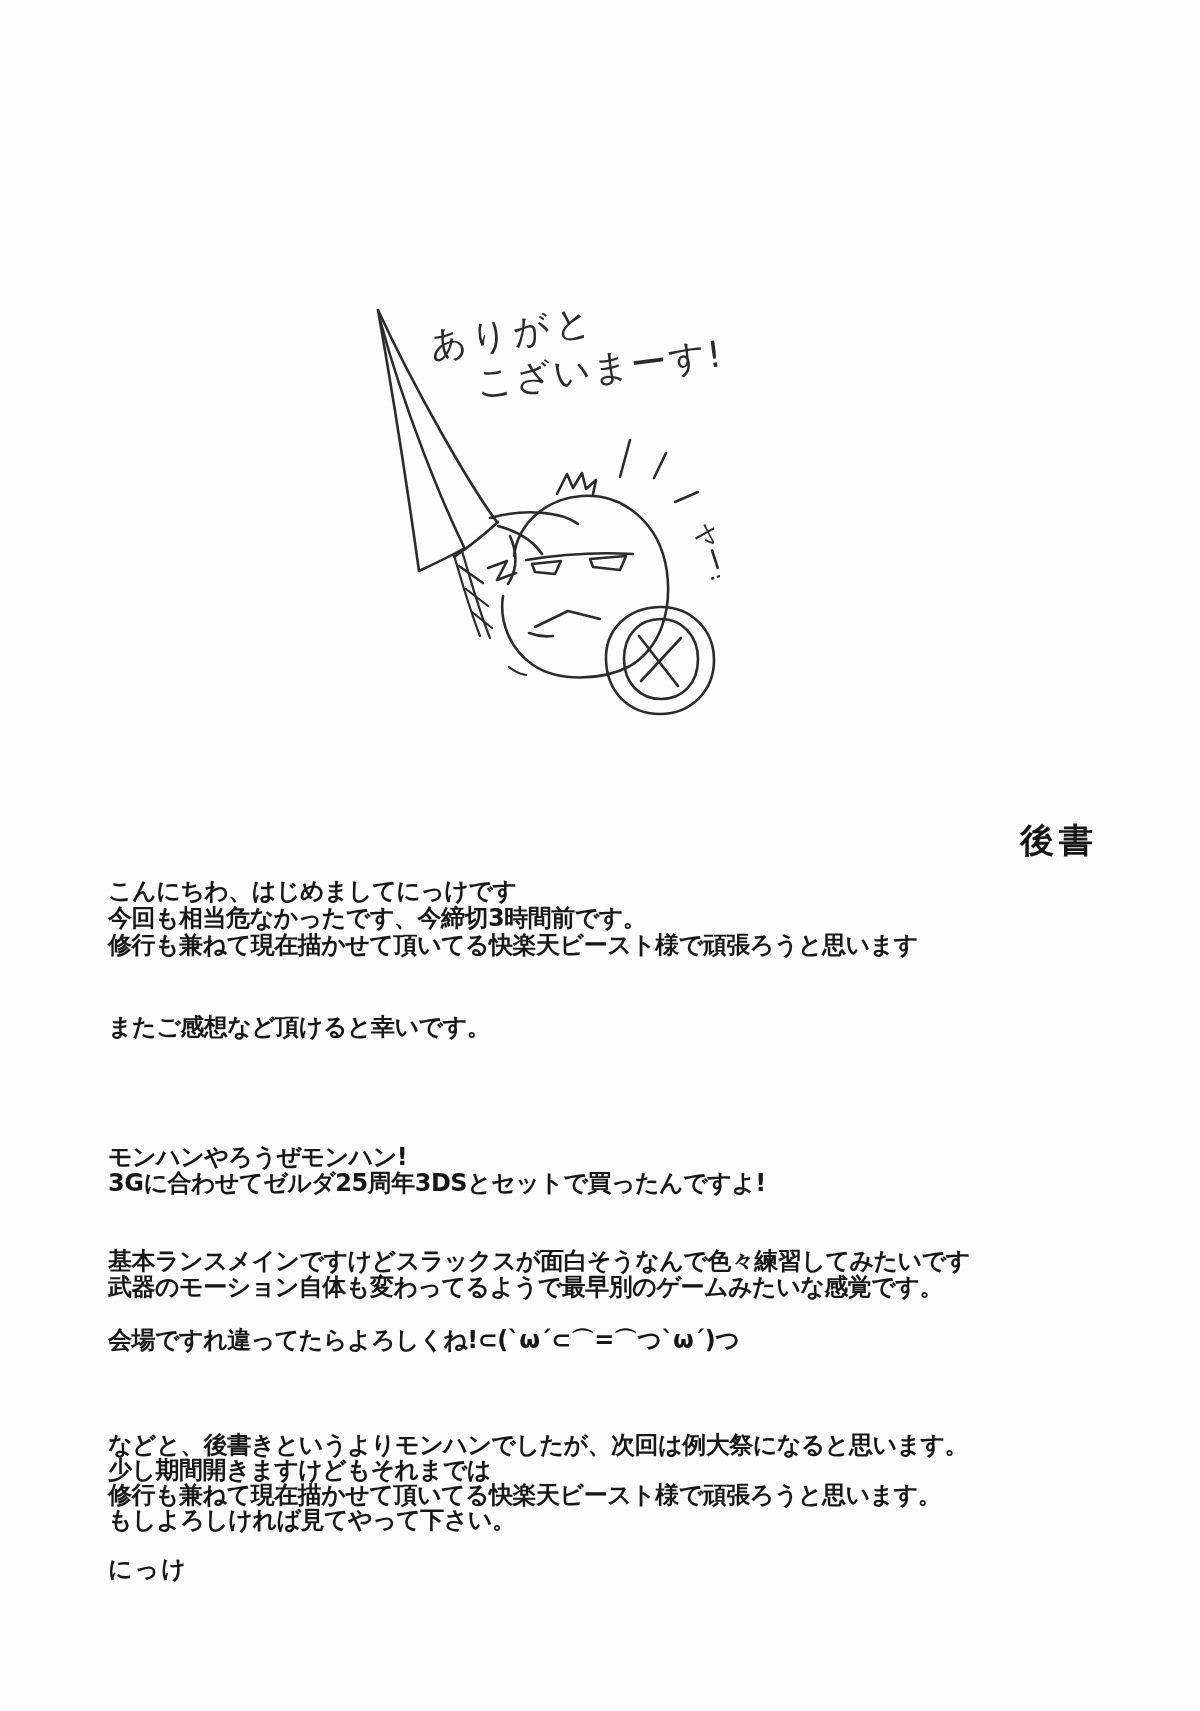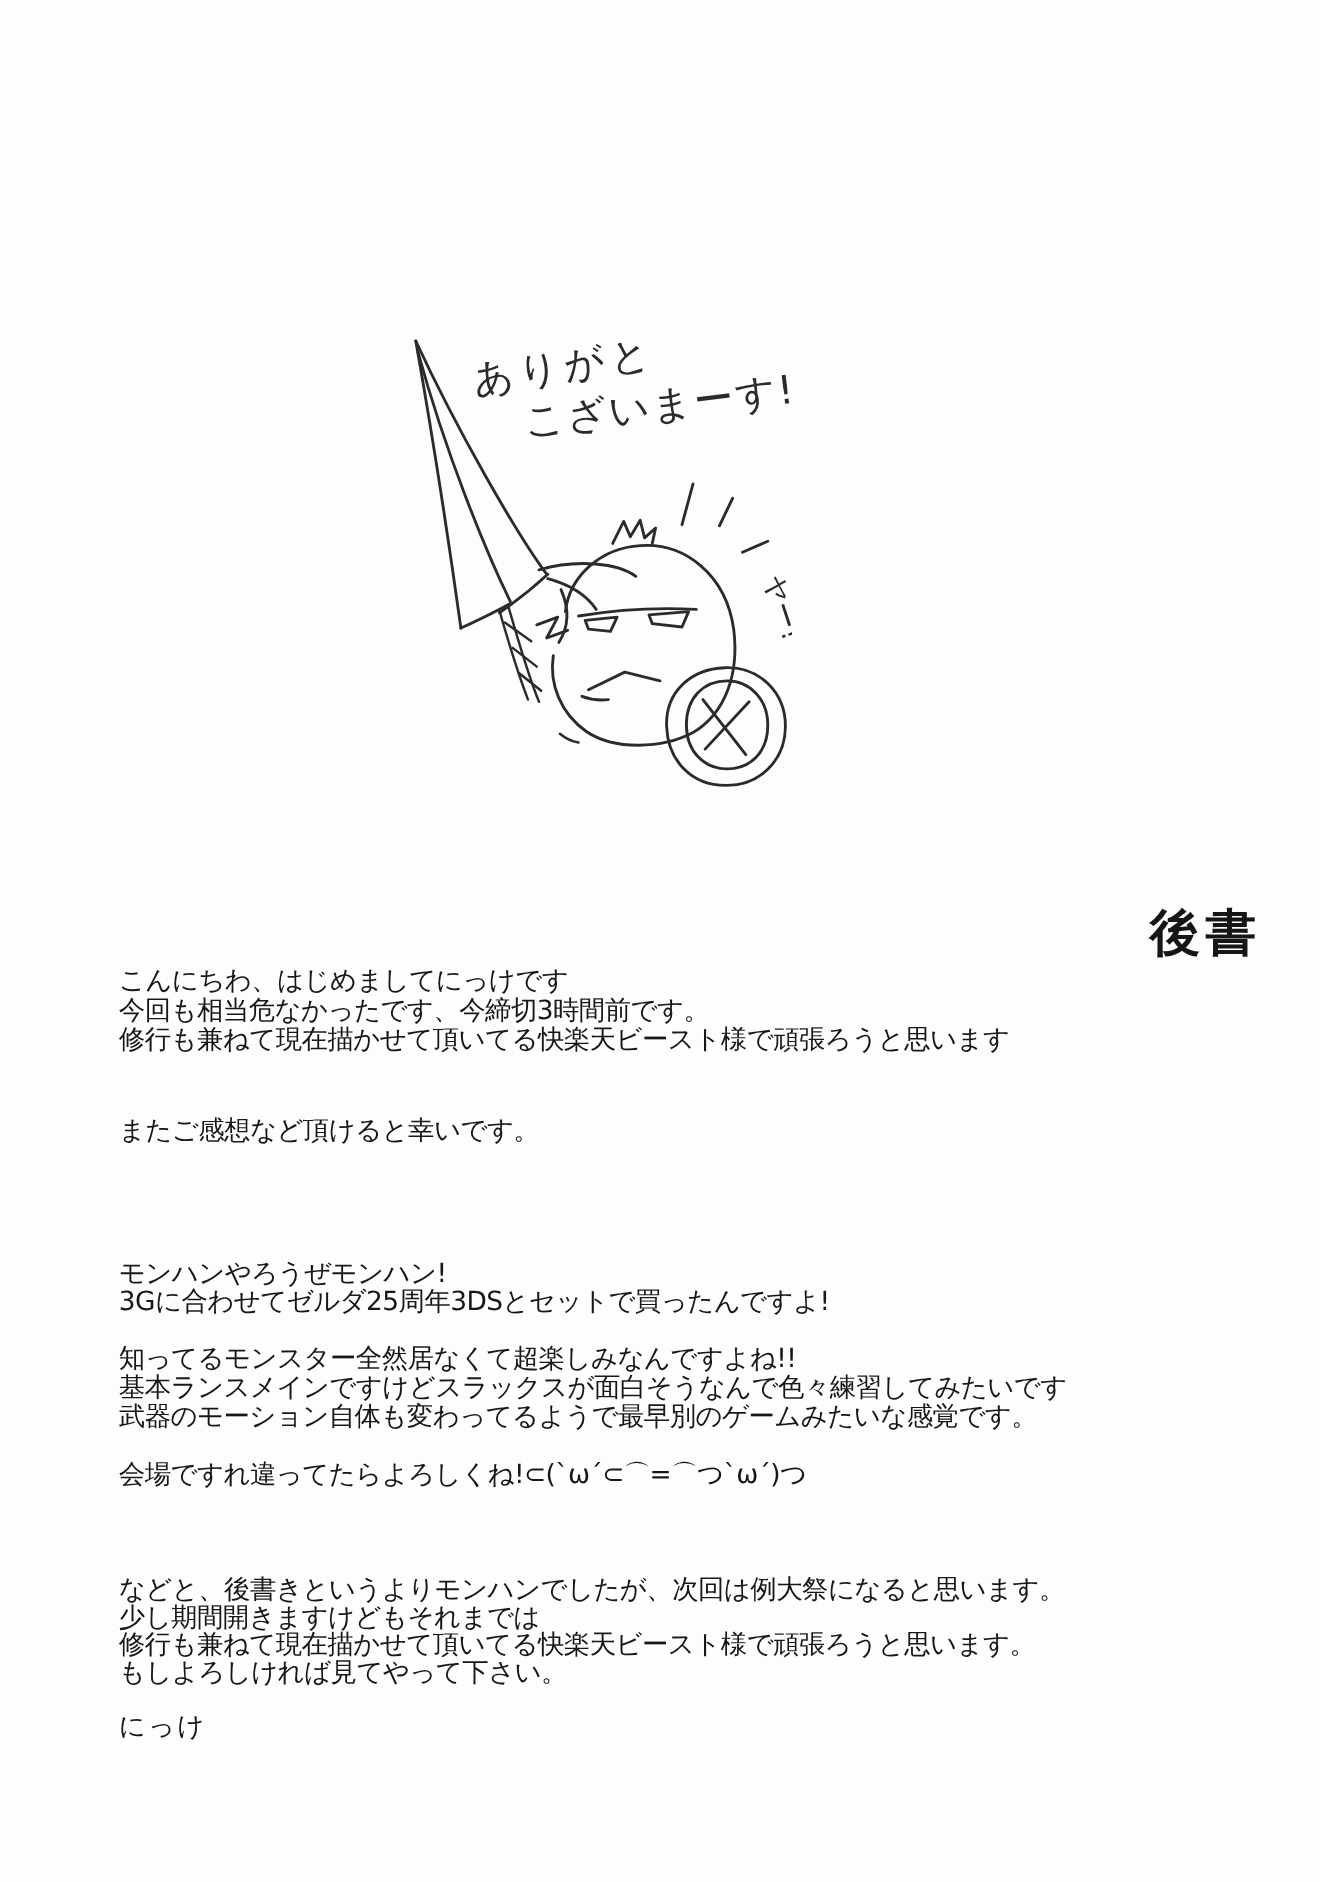--- a/index.html
+++ b/index.html
@@ -10,30 +10,30 @@
     background:#fdfdfd;
     overflow:hidden;
     font-family:"DejaVu Sans","Liberation Sans",sans-serif;
     color:#1b1b1b;
   }
   .sketch{position:absolute;left:320px;top:270px;width:400px;height:480px;}
   .sketch path,.sketch line{fill:none;stroke:#2b2b2b;stroke-width:2.6;stroke-linecap:round;stroke-linejoin:round;}
   .sketch .thin{stroke-width:2.2;}
   .sketch text{fill:#2b2b2b;font-family:"DejaVu Sans","Liberation Sans",sans-serif;}
   .page-title{
-    position:absolute;left:1045px;top:818px;margin:0;
-    font-size:46px;font-weight:bold;letter-spacing:5px;
+    position:absolute;left:1020px;top:818px;margin:0;
+    font-size:34px;font-weight:bold;letter-spacing:5px;
     color:#161616;white-space:nowrap;
   }
   .jline{
     position:absolute;left:108px;
     font-size:24px;line-height:26px;
     letter-spacing:-0.5px;
     white-space:nowrap;color:#171717;
-    font-weight:400;
+    font-weight:700;
   }
   .sig{letter-spacing:2px;}
 </style>
 </head>
 <body>
 
 <div class="page">
 
   <svg class="sketch" viewBox="0 0 400 480" aria-hidden="true">
 
@@ -92,21 +92,20 @@
   <h1 class="page-title">後書</h1>
 
   <div class="jline" style="top:878px">こんにちわ、はじめましてにっけです</div>
   <div class="jline" style="top:905px">今回も相当危なかったです、今締切3時間前です。</div>
   <div class="jline" style="top:932px">修行も兼ねて現在描かせて頂いてる快楽天ビースト様で頑張ろうと思います</div>
 
   <div class="jline" style="top:1014px">またご感想など頂けると幸いです。</div>
 
   <div class="jline" style="top:1144px">モンハンやろうぜモンハン!</div>
   <div class="jline" style="top:1170px">3Gに合わせてゼルダ25周年3DSとセットで買ったんですよ!</div>
-  <div class="jline" style="top:1222px">知ってるモンスター全然居なくて超楽しみなんですよね!!</div>
   <div class="jline" style="top:1274px">武器のモーション自体も変わってるようで最早別のゲームみたいな感覚です。</div>
   <div class="jline" style="top:1248px">基本ランスメインですけどスラックスが面白そうなんで色々練習してみたいです</div>
 
   <div class="jline" style="top:1327px">会場ですれ違ってたらよろしくね!⊂(`ω´⊂⌒=⌒つ`ω´)つ</div>
 
   <div class="jline" style="top:1432px">などと、後書きというよりモンハンでしたが、次回は例大祭になると思います。</div>
   <div class="jline" style="top:1457px">少し期間開きますけどもそれまでは</div>
   <div class="jline" style="top:1482px">修行も兼ねて現在描かせて頂いてる快楽天ビースト様で頑張ろうと思います。</div>
   <div class="jline" style="top:1507px">もしよろしければ見てやって下さい。</div>
 

